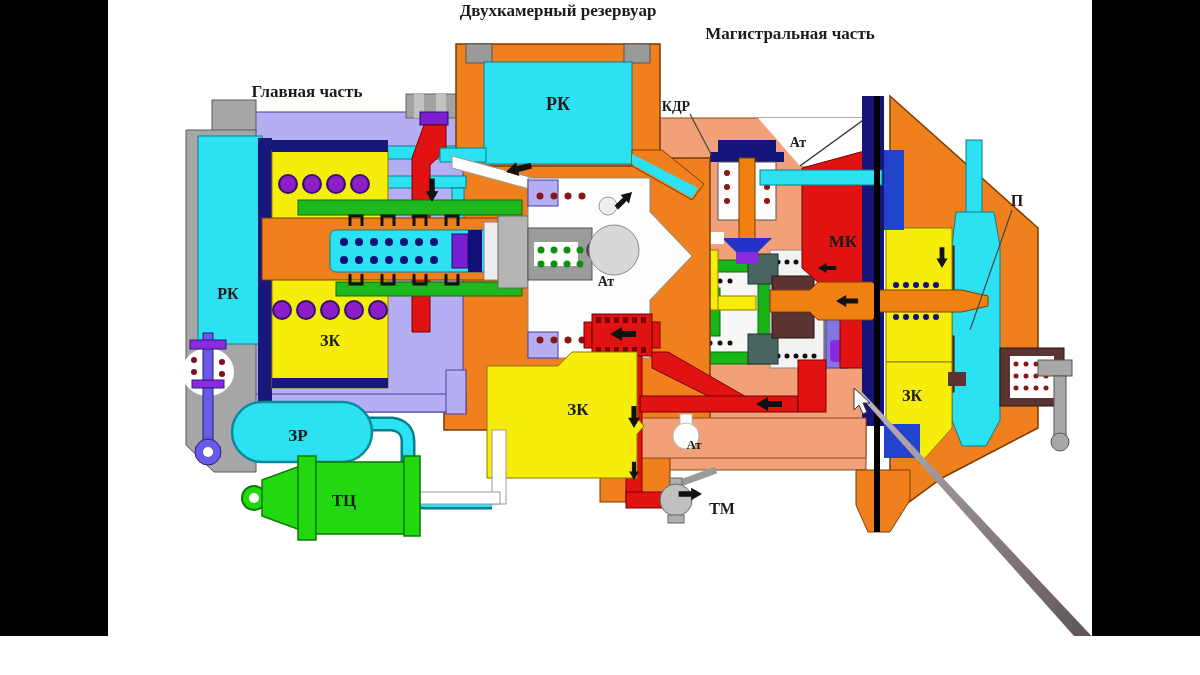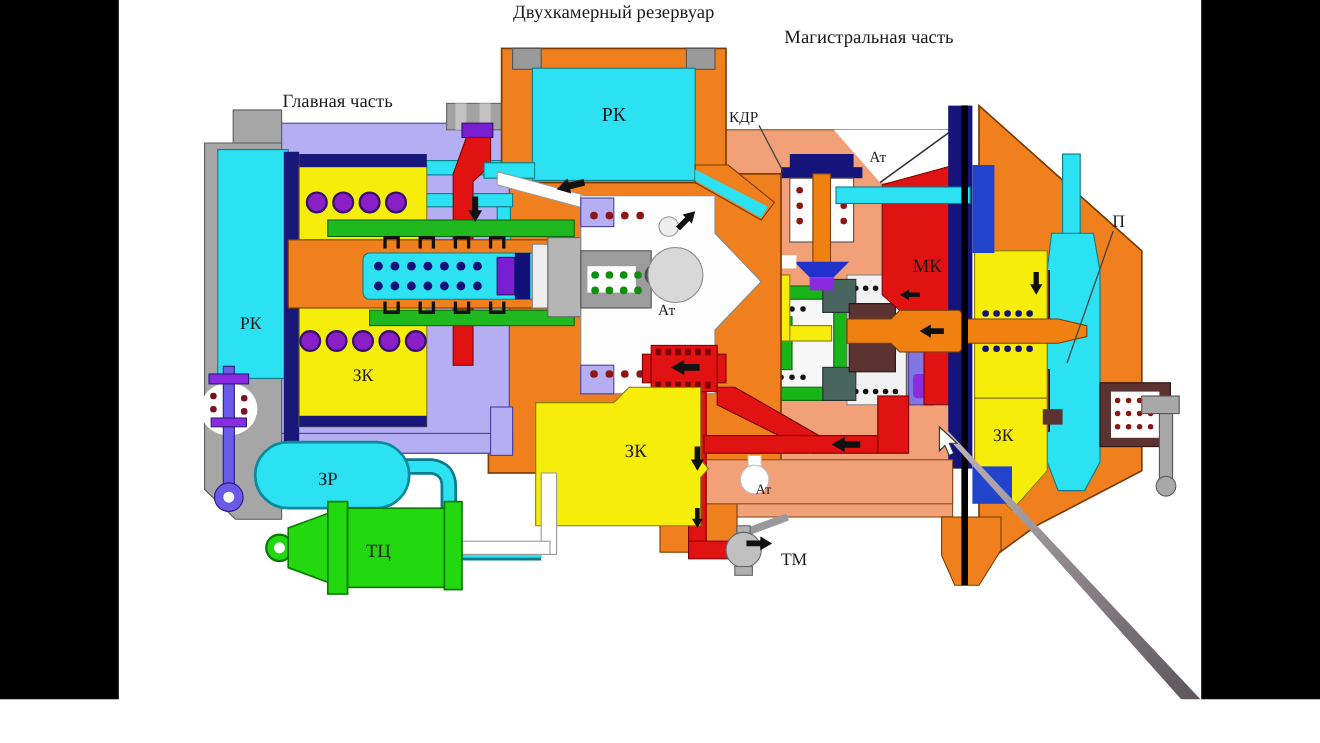--- a/index.html
+++ b/index.html
@@ -1,16 +1,16 @@
 <!DOCTYPE html>
 <html><head>
 <meta charset="utf-8">
 <style>
   html,body{margin:0;padding:0;background:#fff;}
-  .stage{position:relative;width:1200px;height:636px;overflow:hidden;background:#fff;}
+  .stage{position:relative;width:1200px;height:636px;overflow:hidden;background:#fff;font-weight:bold;}
   svg{display:block;}
   text{font-family:"Liberation Serif","DejaVu Serif",serif;fill:#1b1b1b;}
   .t-section{font-size:17px;}
   .t-label{font-size:16px;}
   .t-small{font-size:14px;}
 </style>
 </head>
 <body>
 
 <div class="stage">

